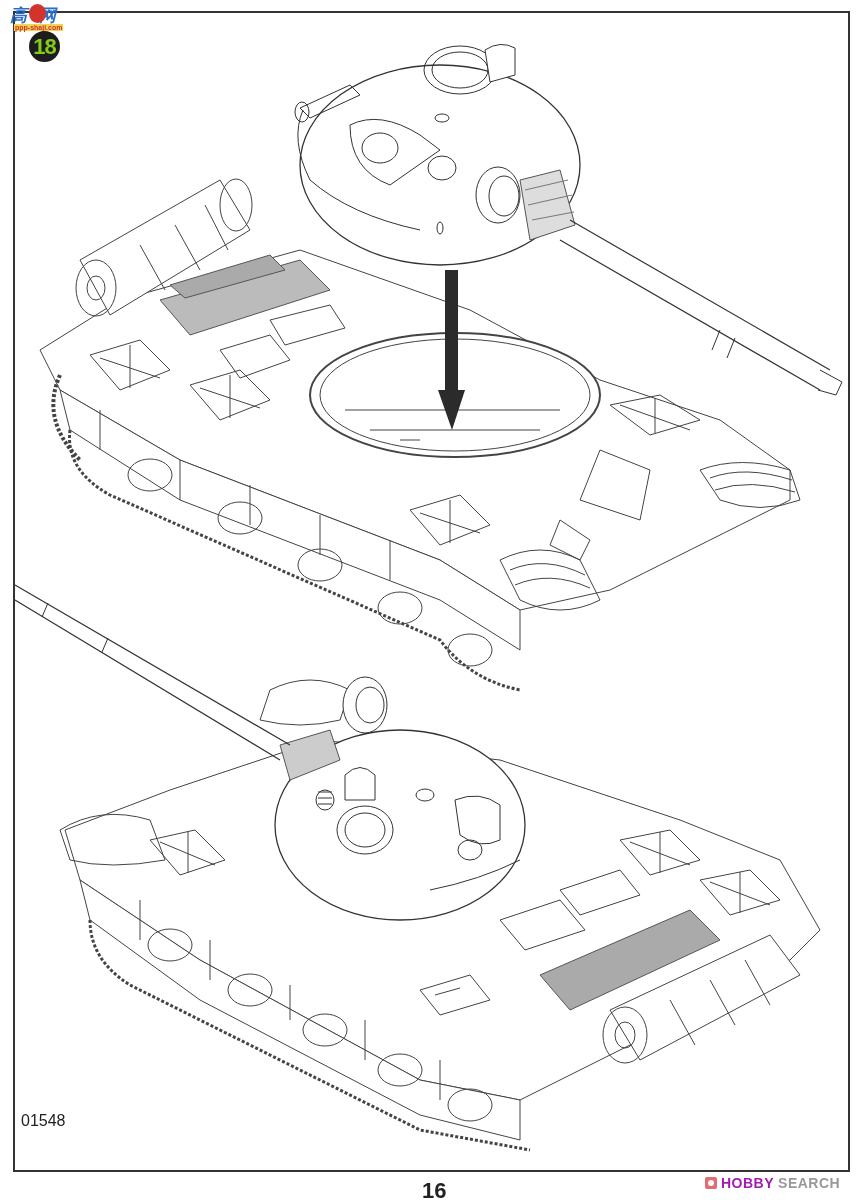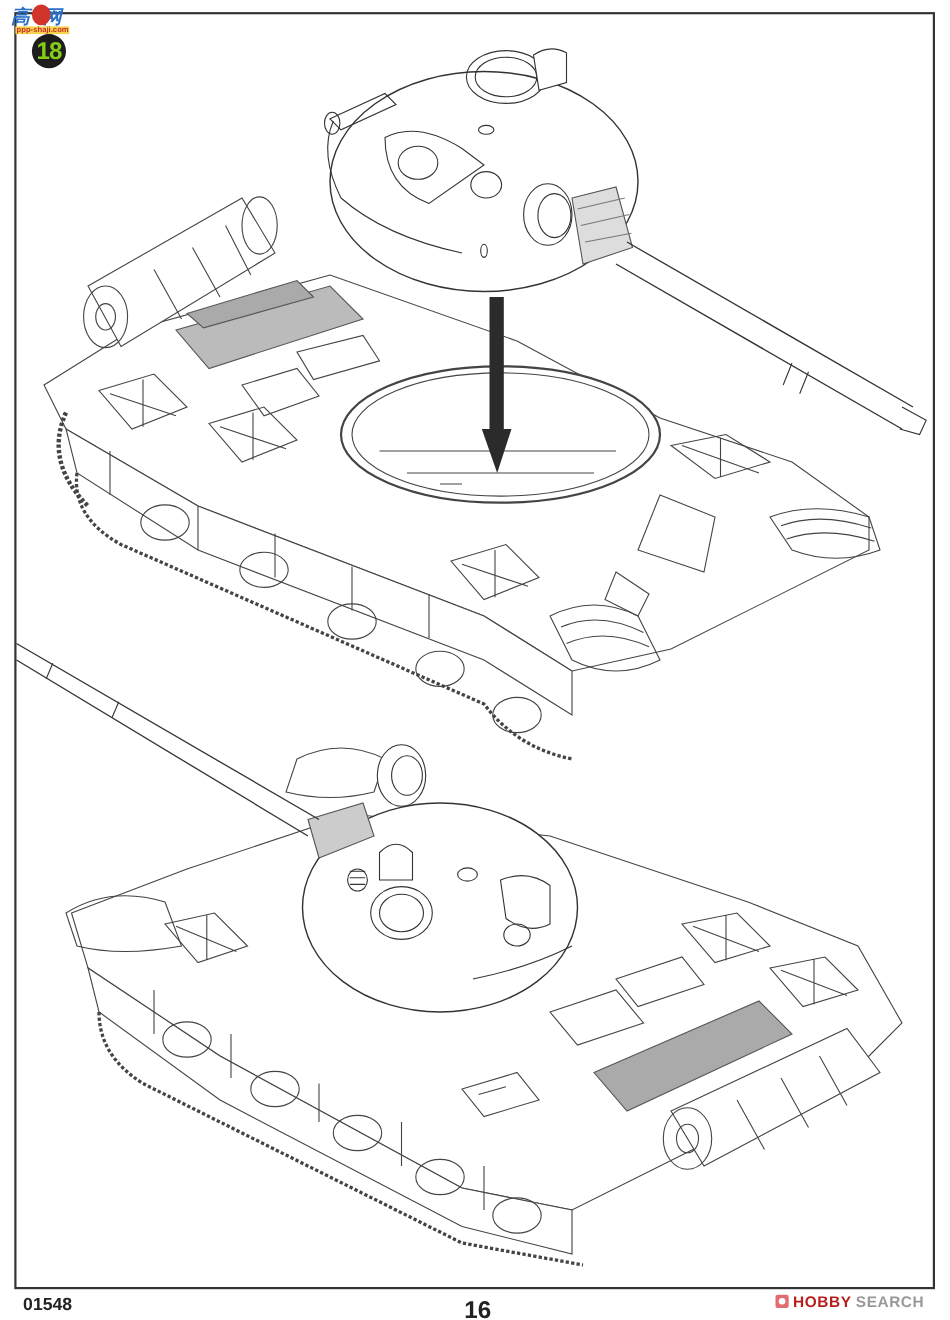--- a/index.html
+++ b/index.html
@@ -4,26 +4,26 @@
 <style>
   html,body{margin:0;padding:0;background:#fff;}
   body{width:864px;height:1200px;position:relative;overflow:hidden;font-family:"Liberation Sans",sans-serif;}
   .frame{position:absolute;left:13px;top:11px;width:837px;height:1161px;border:2px solid #333;border-bottom-width:2px;box-sizing:border-box;}
   .art{position:absolute;left:0;top:0;width:864px;height:1200px;}
   .step-badge{position:absolute;left:29px;top:31px;width:31px;height:31px;border-radius:50%;background:#1d1d1d;color:#84cc16;font-weight:bold;font-size:22px;line-height:31px;text-align:center;letter-spacing:-1px;}
   .wm{position:absolute;left:10px;top:4px;width:58px;height:30px;}
   .wm-cn{position:absolute;left:0;top:0;font-size:17px;font-weight:bold;color:#2a6fc9;letter-spacing:12px;font-style:italic;}
   .wm-logo{position:absolute;left:19px;top:0;width:17px;height:19px;border-radius:50%;background:#d0342a;}
   .wm-url{position:absolute;left:4px;top:20px;font-size:7px;font-weight:bold;color:#c9322b;background:#f4d34e;padding:0 1px;white-space:nowrap;}
-  .footer-code{position:absolute;left:21px;top:1178px;font-size:16px;font-weight:bold;color:#222;}
+  .footer-code{position:absolute;left:21px;top:1112px;font-size:16px;font-weight:normal;color:#222;}
   .footer-page{position:absolute;left:422px;top:1178px;font-size:22px;font-weight:bold;color:#222;}
   .hs{position:absolute;left:705px;top:1175px;display:flex;align-items:center;gap:4px;font-size:14px;font-weight:bold;letter-spacing:0.5px;}
   .hs-icon{width:12px;height:12px;background:#e36c72;border-radius:2px;display:inline-block;position:relative;}
   .hs-icon:after{content:"";position:absolute;left:3px;top:3px;width:6px;height:6px;border-radius:50%;background:#fff;}
-  .hs-a{color:#b91c1c;}
+  .hs-a{color:#a21caf;}
   .hs-b{color:#999;}
 </style>
 </head>
 <body>
 
 <div class="frame"></div>
 
 <svg class="art" viewBox="0 0 864 1200" fill="none" stroke="#333" stroke-width="1">
 
   <g stroke="#444">

